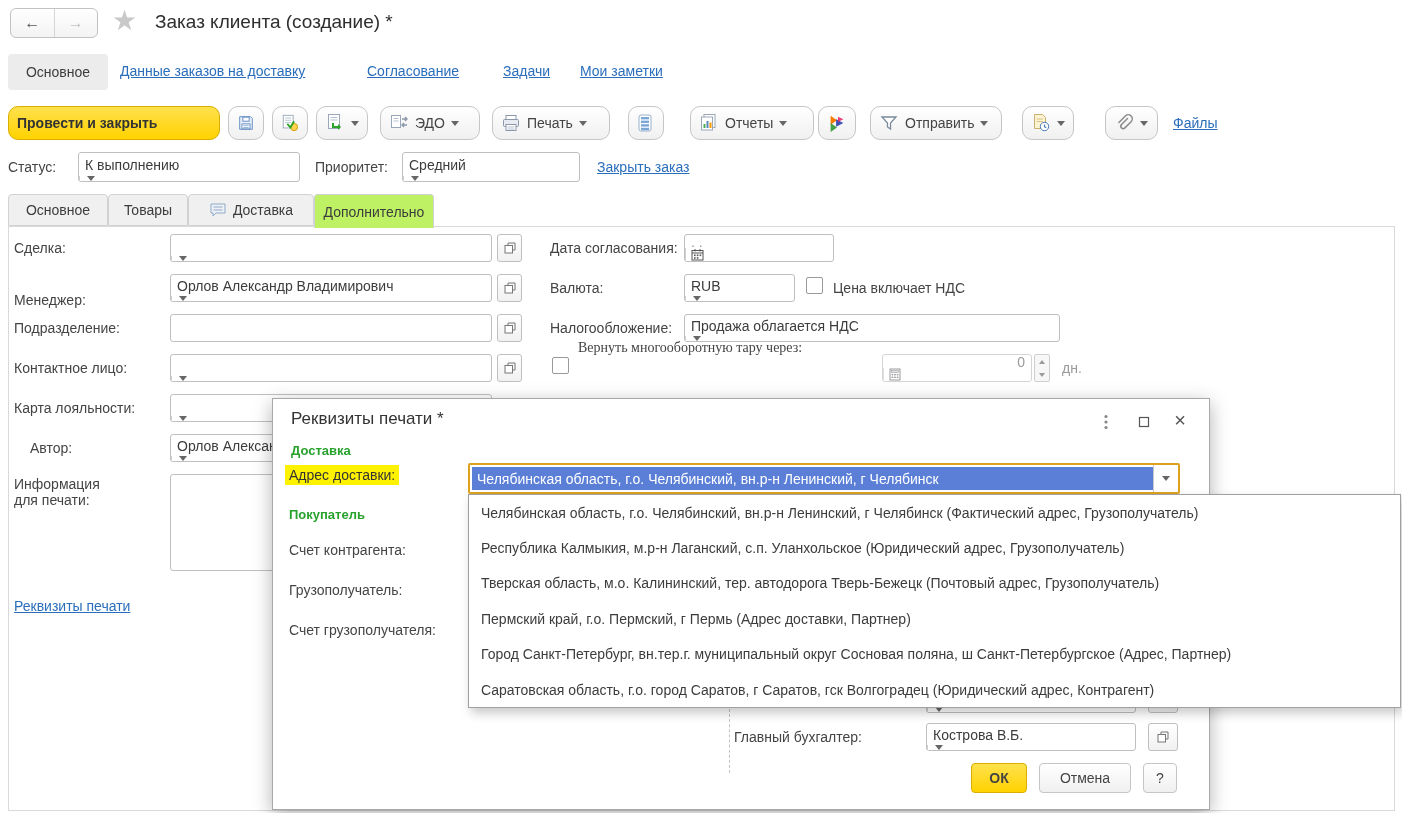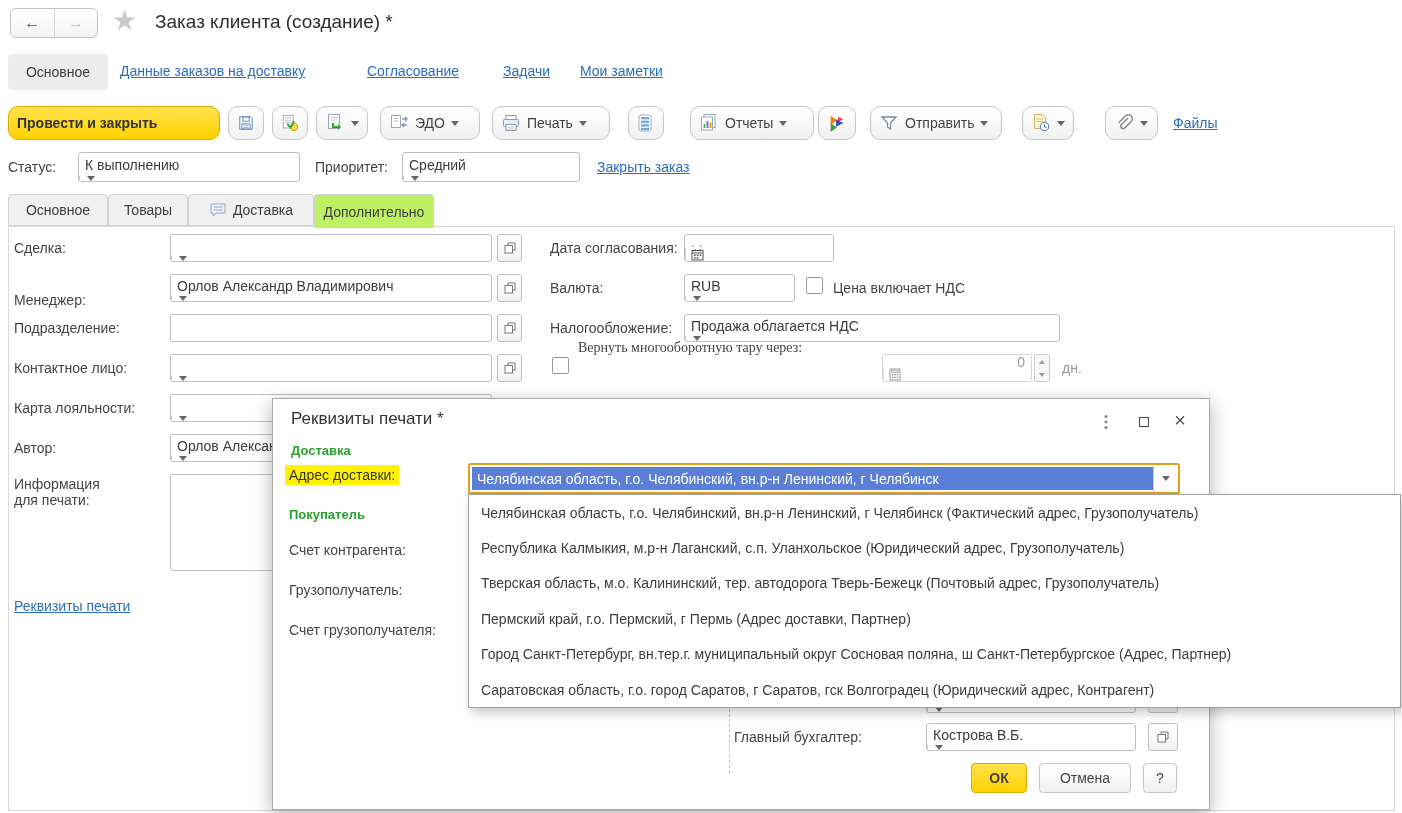--- a/index.html
+++ b/index.html
@@ -289,21 +289,21 @@
   </div>
 
   <div class="lbl" style="left:14px;top:400px;">Карта лояльности:</div>
   <div class="combo" style="left:170px;top:394px;width:322px;">
     <span class="txt"></span>
     <span class="sect">
         <i class="caret"></i>
       </span>
   </div>
 
-  <div class="lbl" style="left:14px;top:440px;">Автор:</div>
+  <div class="lbl" style="left:30px;top:440px;">Автор:</div>
   <div class="combo" style="left:170px;top:434px;width:322px;">
     <span class="txt">Орлов Александр Владимирович</span>
     <span class="sect">
         <i class="caret"></i>
       </span>
   </div>
 
   <div class="lbl" style="left:14px;top:476px;">
     <div>Информация</div>
     <div>для печати:</div>

